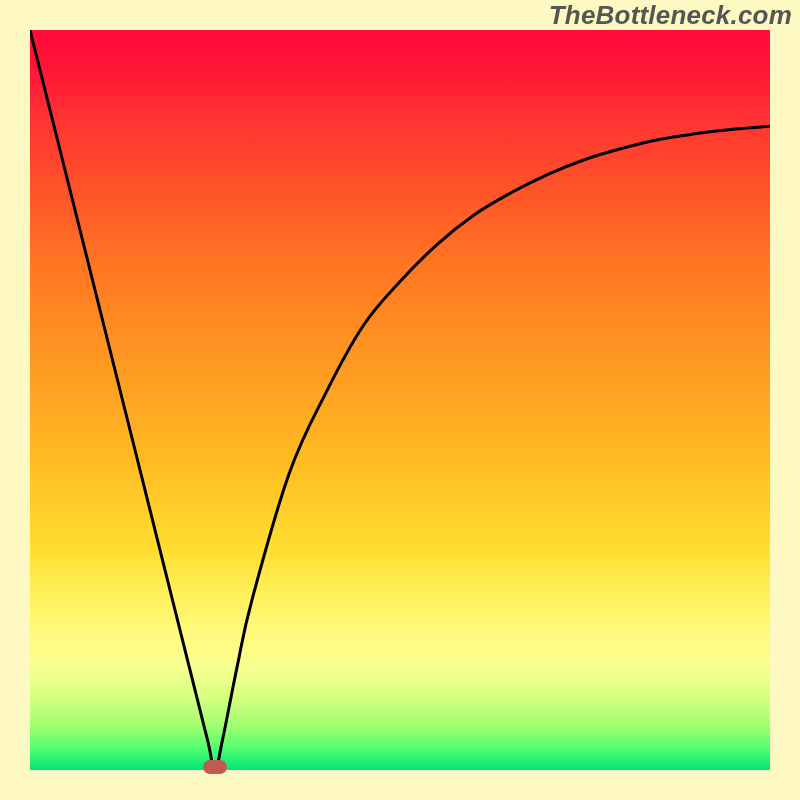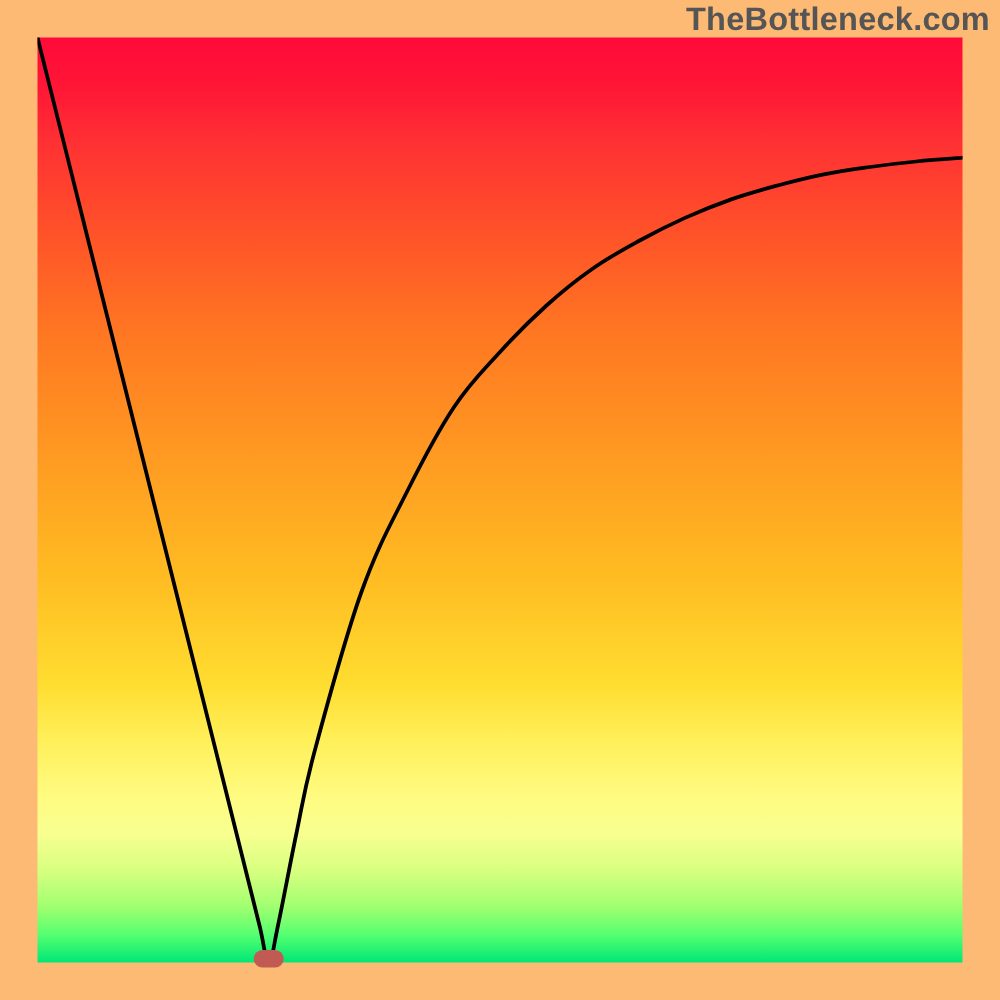--- a/index.html
+++ b/index.html
@@ -8,21 +8,22 @@
     width: 800px;
     height: 800px;
     background: #000;
     font-family: Arial, Helvetica, sans-serif;
     overflow: hidden;
   }
   .frame {
     position: relative;
     width: 800px;
     height: 800px;
-    background: #fdba74;
+    background: #fef9c3;
+    font-style: italic;
   }
   .watermark {
     position: absolute;
     top: 0;
     right: 8px;
     font-size: 26px;
     font-weight: 600;
     color: #555;
     letter-spacing: 0.2px;
     user-select: none;

